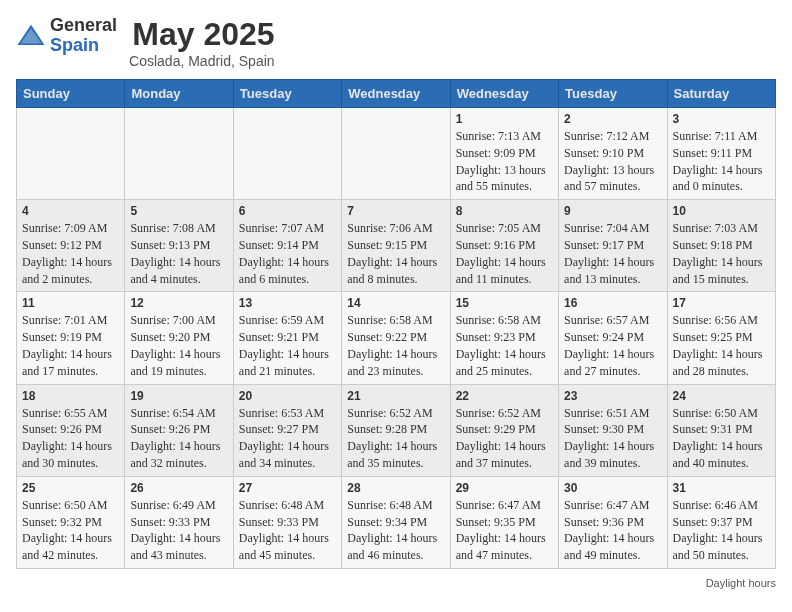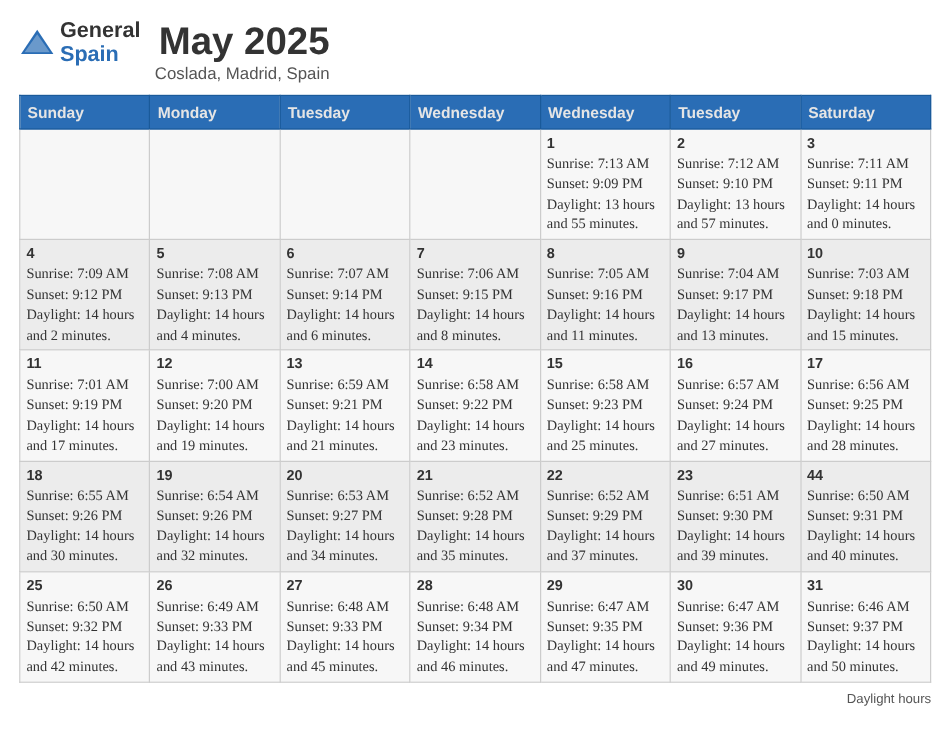--- a/index.html
+++ b/index.html
@@ -237,21 +237,21 @@
         </td>
         <td>
           <span class="day-number">22</span>
           <div class="day-info">Sunrise: 6:52 AM<br>Sunset: 9:29 PM<br>Daylight: 14 hours and 37 minutes.</div>
         </td>
         <td>
           <span class="day-number">23</span>
           <div class="day-info">Sunrise: 6:51 AM<br>Sunset: 9:30 PM<br>Daylight: 14 hours and 39 minutes.</div>
         </td>
         <td>
-          <span class="day-number">44</span>
+          <span class="day-number">24</span>
           <div class="day-info">Sunrise: 6:50 AM<br>Sunset: 9:31 PM<br>Daylight: 14 hours and 40 minutes.</div>
         </td>
       </tr>
       <tr>
         <td>
           <span class="day-number">25</span>
           <div class="day-info">Sunrise: 6:50 AM<br>Sunset: 9:32 PM<br>Daylight: 14 hours and 42 minutes.</div>
         </td>
         <td>
           <span class="day-number">26</span>

